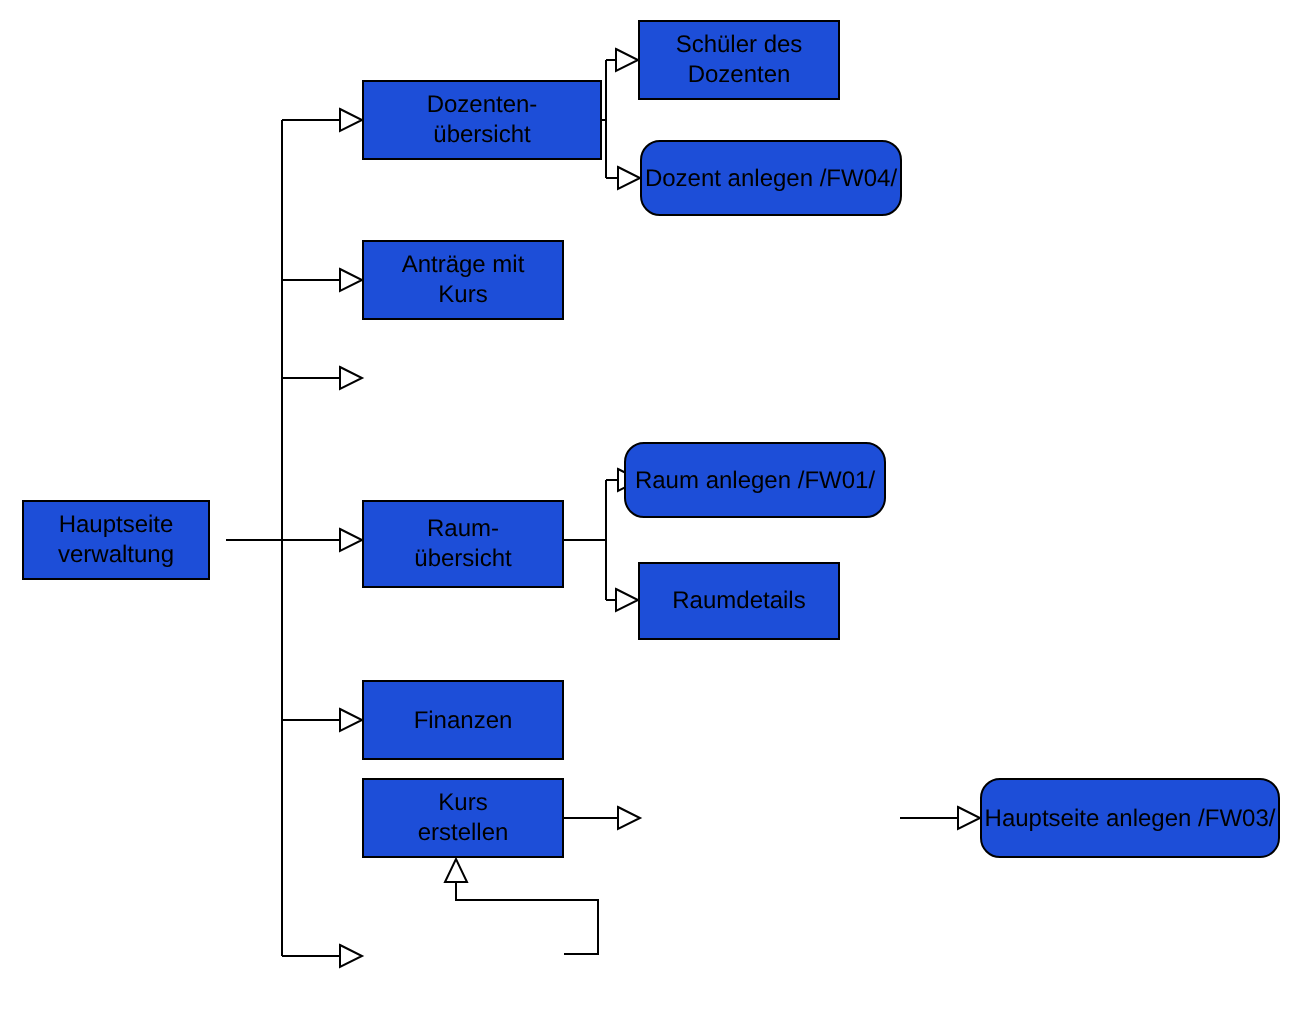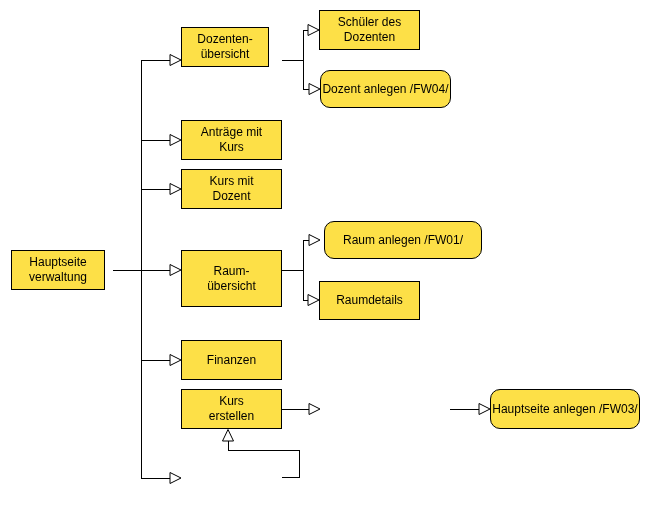--- a/index.html
+++ b/index.html
@@ -8,21 +8,21 @@
     background: #ffffff;
     font-family: "Liberation Sans", sans-serif;
     position: relative;
     overflow: hidden;
   }
   .canvas { position: absolute; left: 0; top: 0; width: 650px; height: 510px; }
   svg.wires { position: absolute; left: 0; top: 0; }
   .node {
     position: absolute;
     box-sizing: border-box;
-    background: #fde047;
+    background: #1d4ed8;
     border: 1px solid #000000;
     color: #000000;
     font-size: 12px;
     line-height: 15px;
     display: flex;
     flex-direction: column;
     justify-content: center;
     align-items: center;
     text-align: center;
   }
@@ -70,50 +70,46 @@
       <polygon points="479,403.5 490,409 479,414.5"></polygon>
       <polygon points="222.5,441 228,429.5 233.5,441"></polygon>
     </g>
   </svg>
 
   <div class="node" style="left:11px; top:250px; width:94px; height:40px">
     <span class="line">Hauptseite</span>
     <span class="line">verwaltung</span>
   </div>
 
-  <div class="node" style="left:181px; top:27px; width:88px; height:40px">
+  <div class="node" style="left:181px; top:40px; width:120px; height:40px">
     <span class="line">Dozenten-</span>
     <span class="line">übersicht</span>
   </div>
 
   <div class="node" style="left:319px; top:10px; width:101px; height:40px">
     <span class="line">Schüler des</span>
     <span class="line">Dozenten</span>
   </div>
 
   <div class="node rounded" style="left:320px; top:70px; width:131px; height:38px">
     <span class="line">Dozent anlegen /FW04/</span>
   </div>
 
   <div class="node" style="left:181px; top:120px; width:101px; height:40px">
     <span class="line">Anträge mit</span>
     <span class="line">Kurs</span>
   </div>
 
-  <div class="node" style="left:181px; top:169px; width:101px; height:40px">
-    <span class="line">Kurs mit</span>
-    <span class="line">Dozent</span>
-  </div>
 
-  <div class="node" style="left:181px; top:250px; width:101px; height:57px">
+  <div class="node" style="left:181px; top:250px; width:101px; height:44px">
     <span class="line">Raum-</span>
     <span class="line">übersicht</span>
   </div>
 
-  <div class="node rounded" style="left:324px; top:221px; width:158px; height:38px">
+  <div class="node rounded" style="left:312px; top:221px; width:131px; height:38px">
     <span class="line">Raum anlegen /FW01/</span>
   </div>
 
   <div class="node" style="left:181px; top:340px; width:101px; height:40px">
     <span class="line">Finanzen</span>
   </div>
 
   <div class="node" style="left:319px; top:281px; width:101px; height:39px">
     <span class="line">Raumdetails</span>
   </div>

